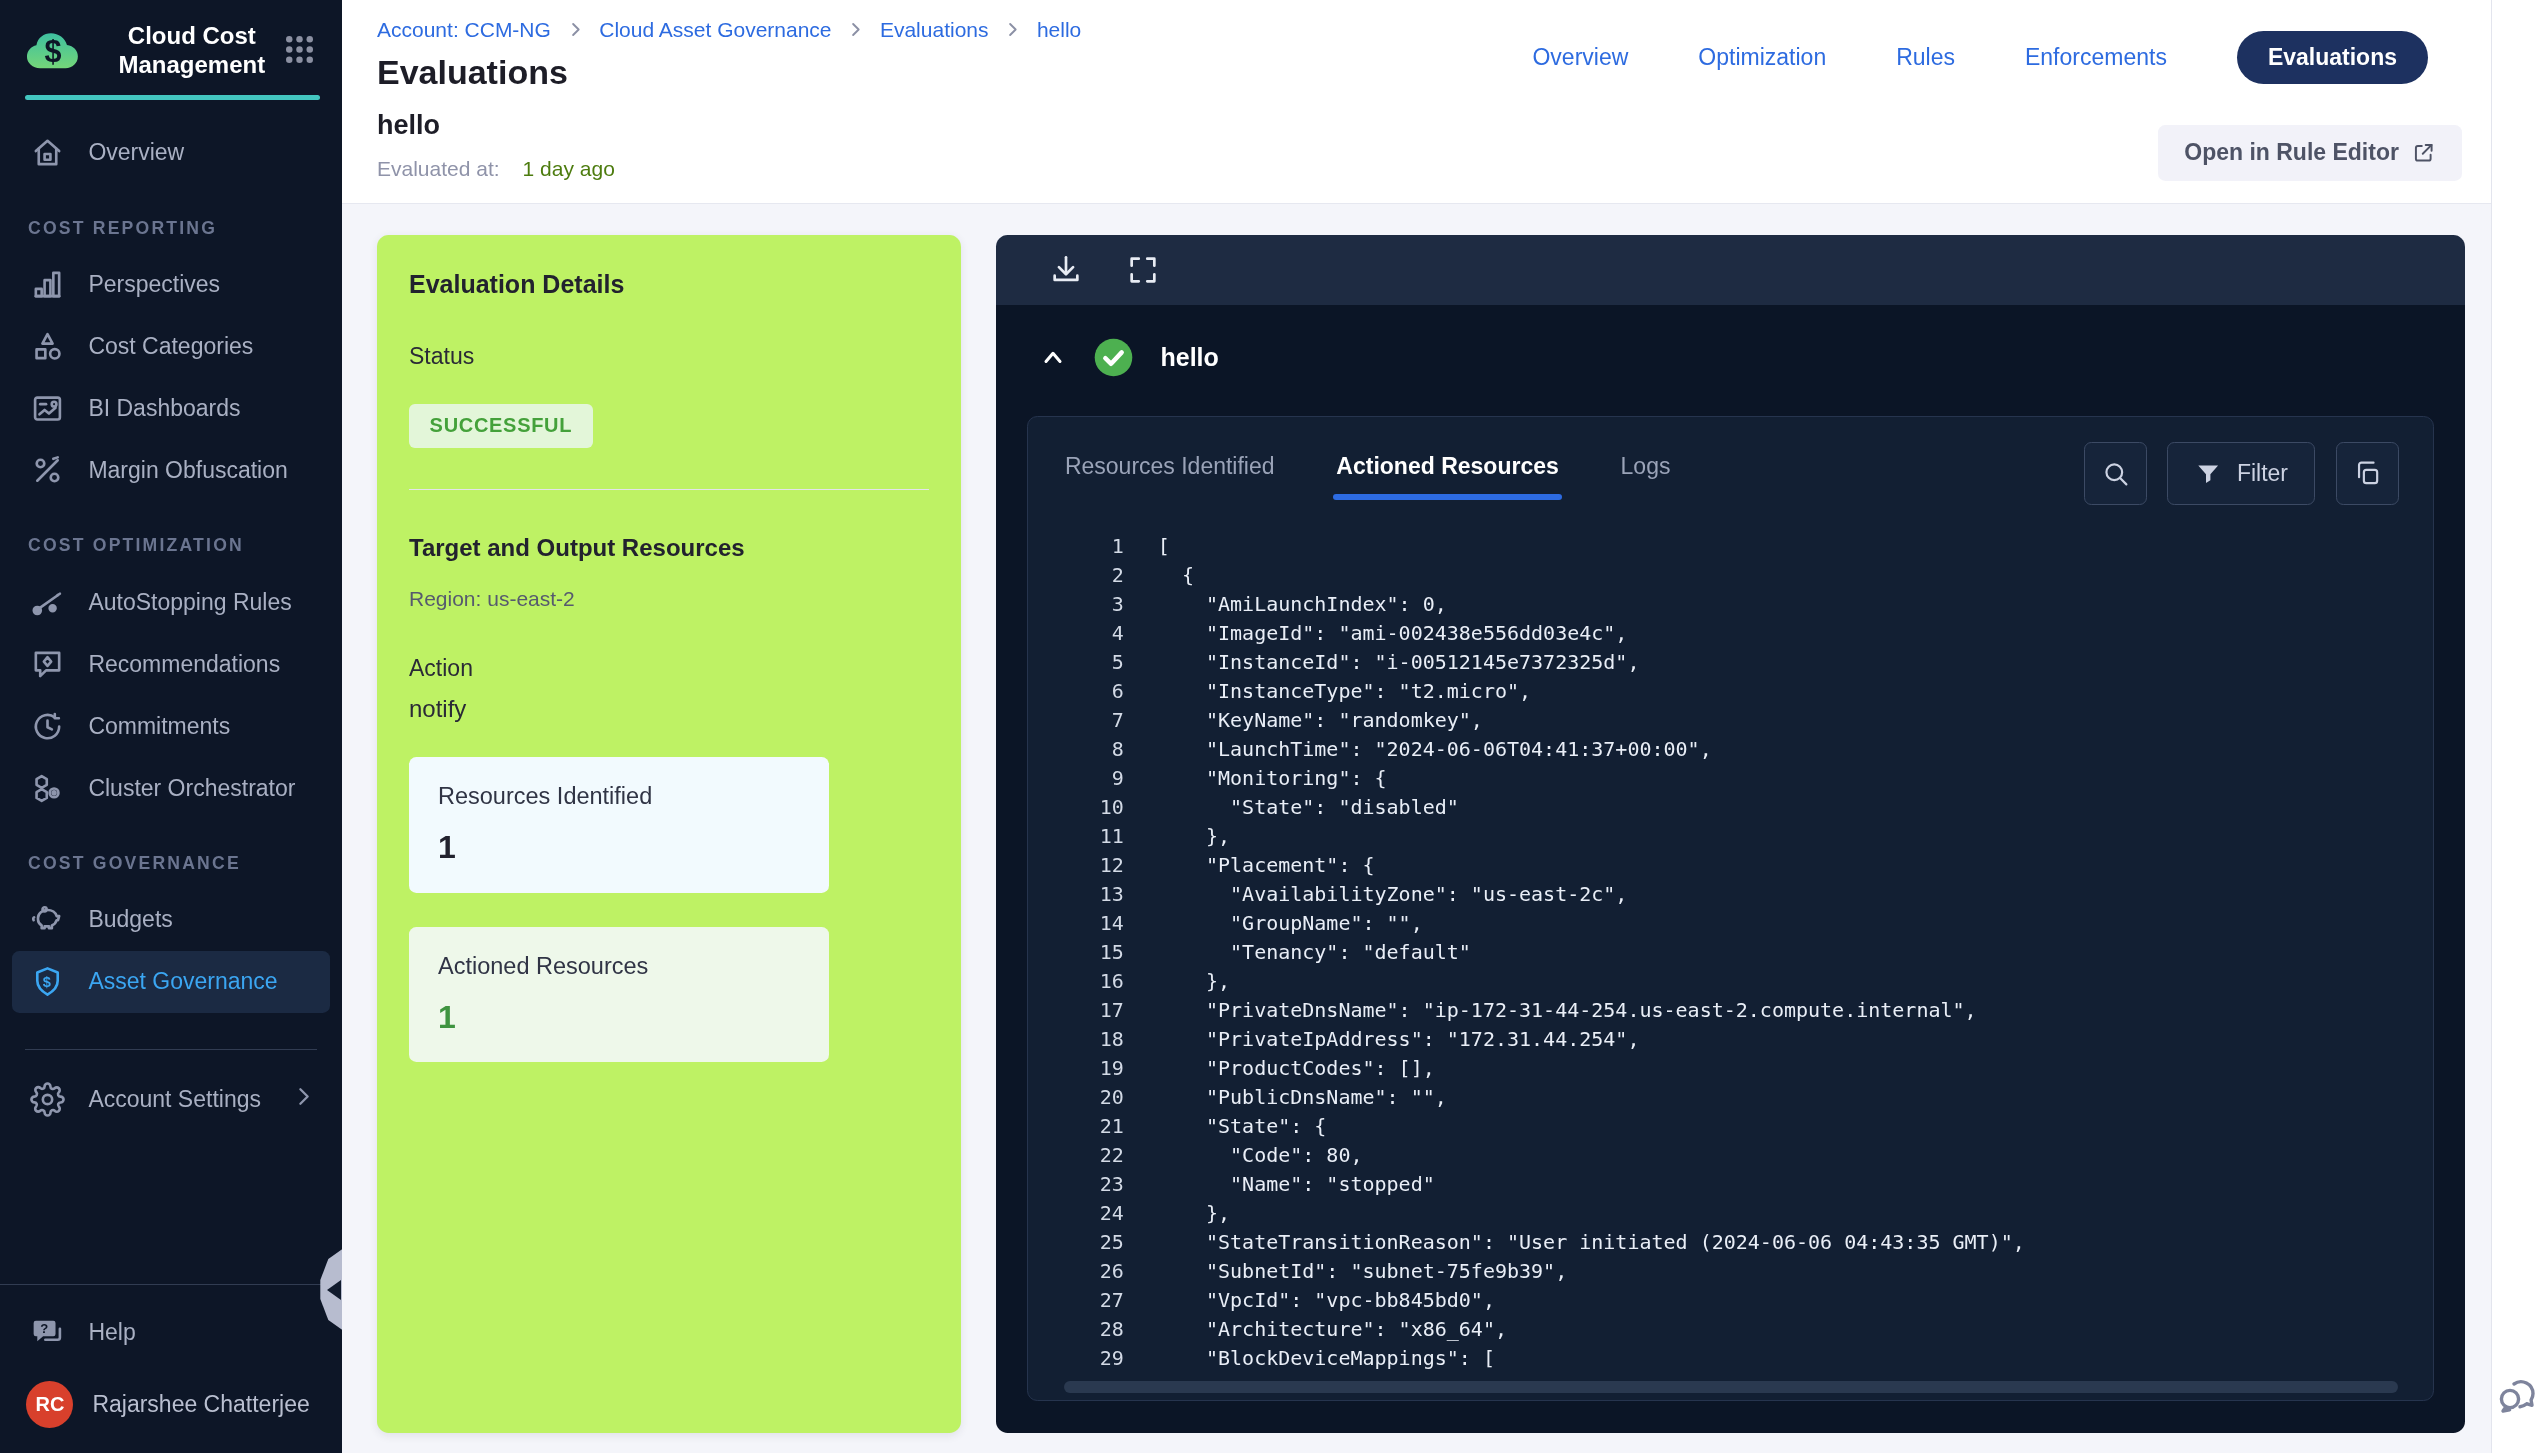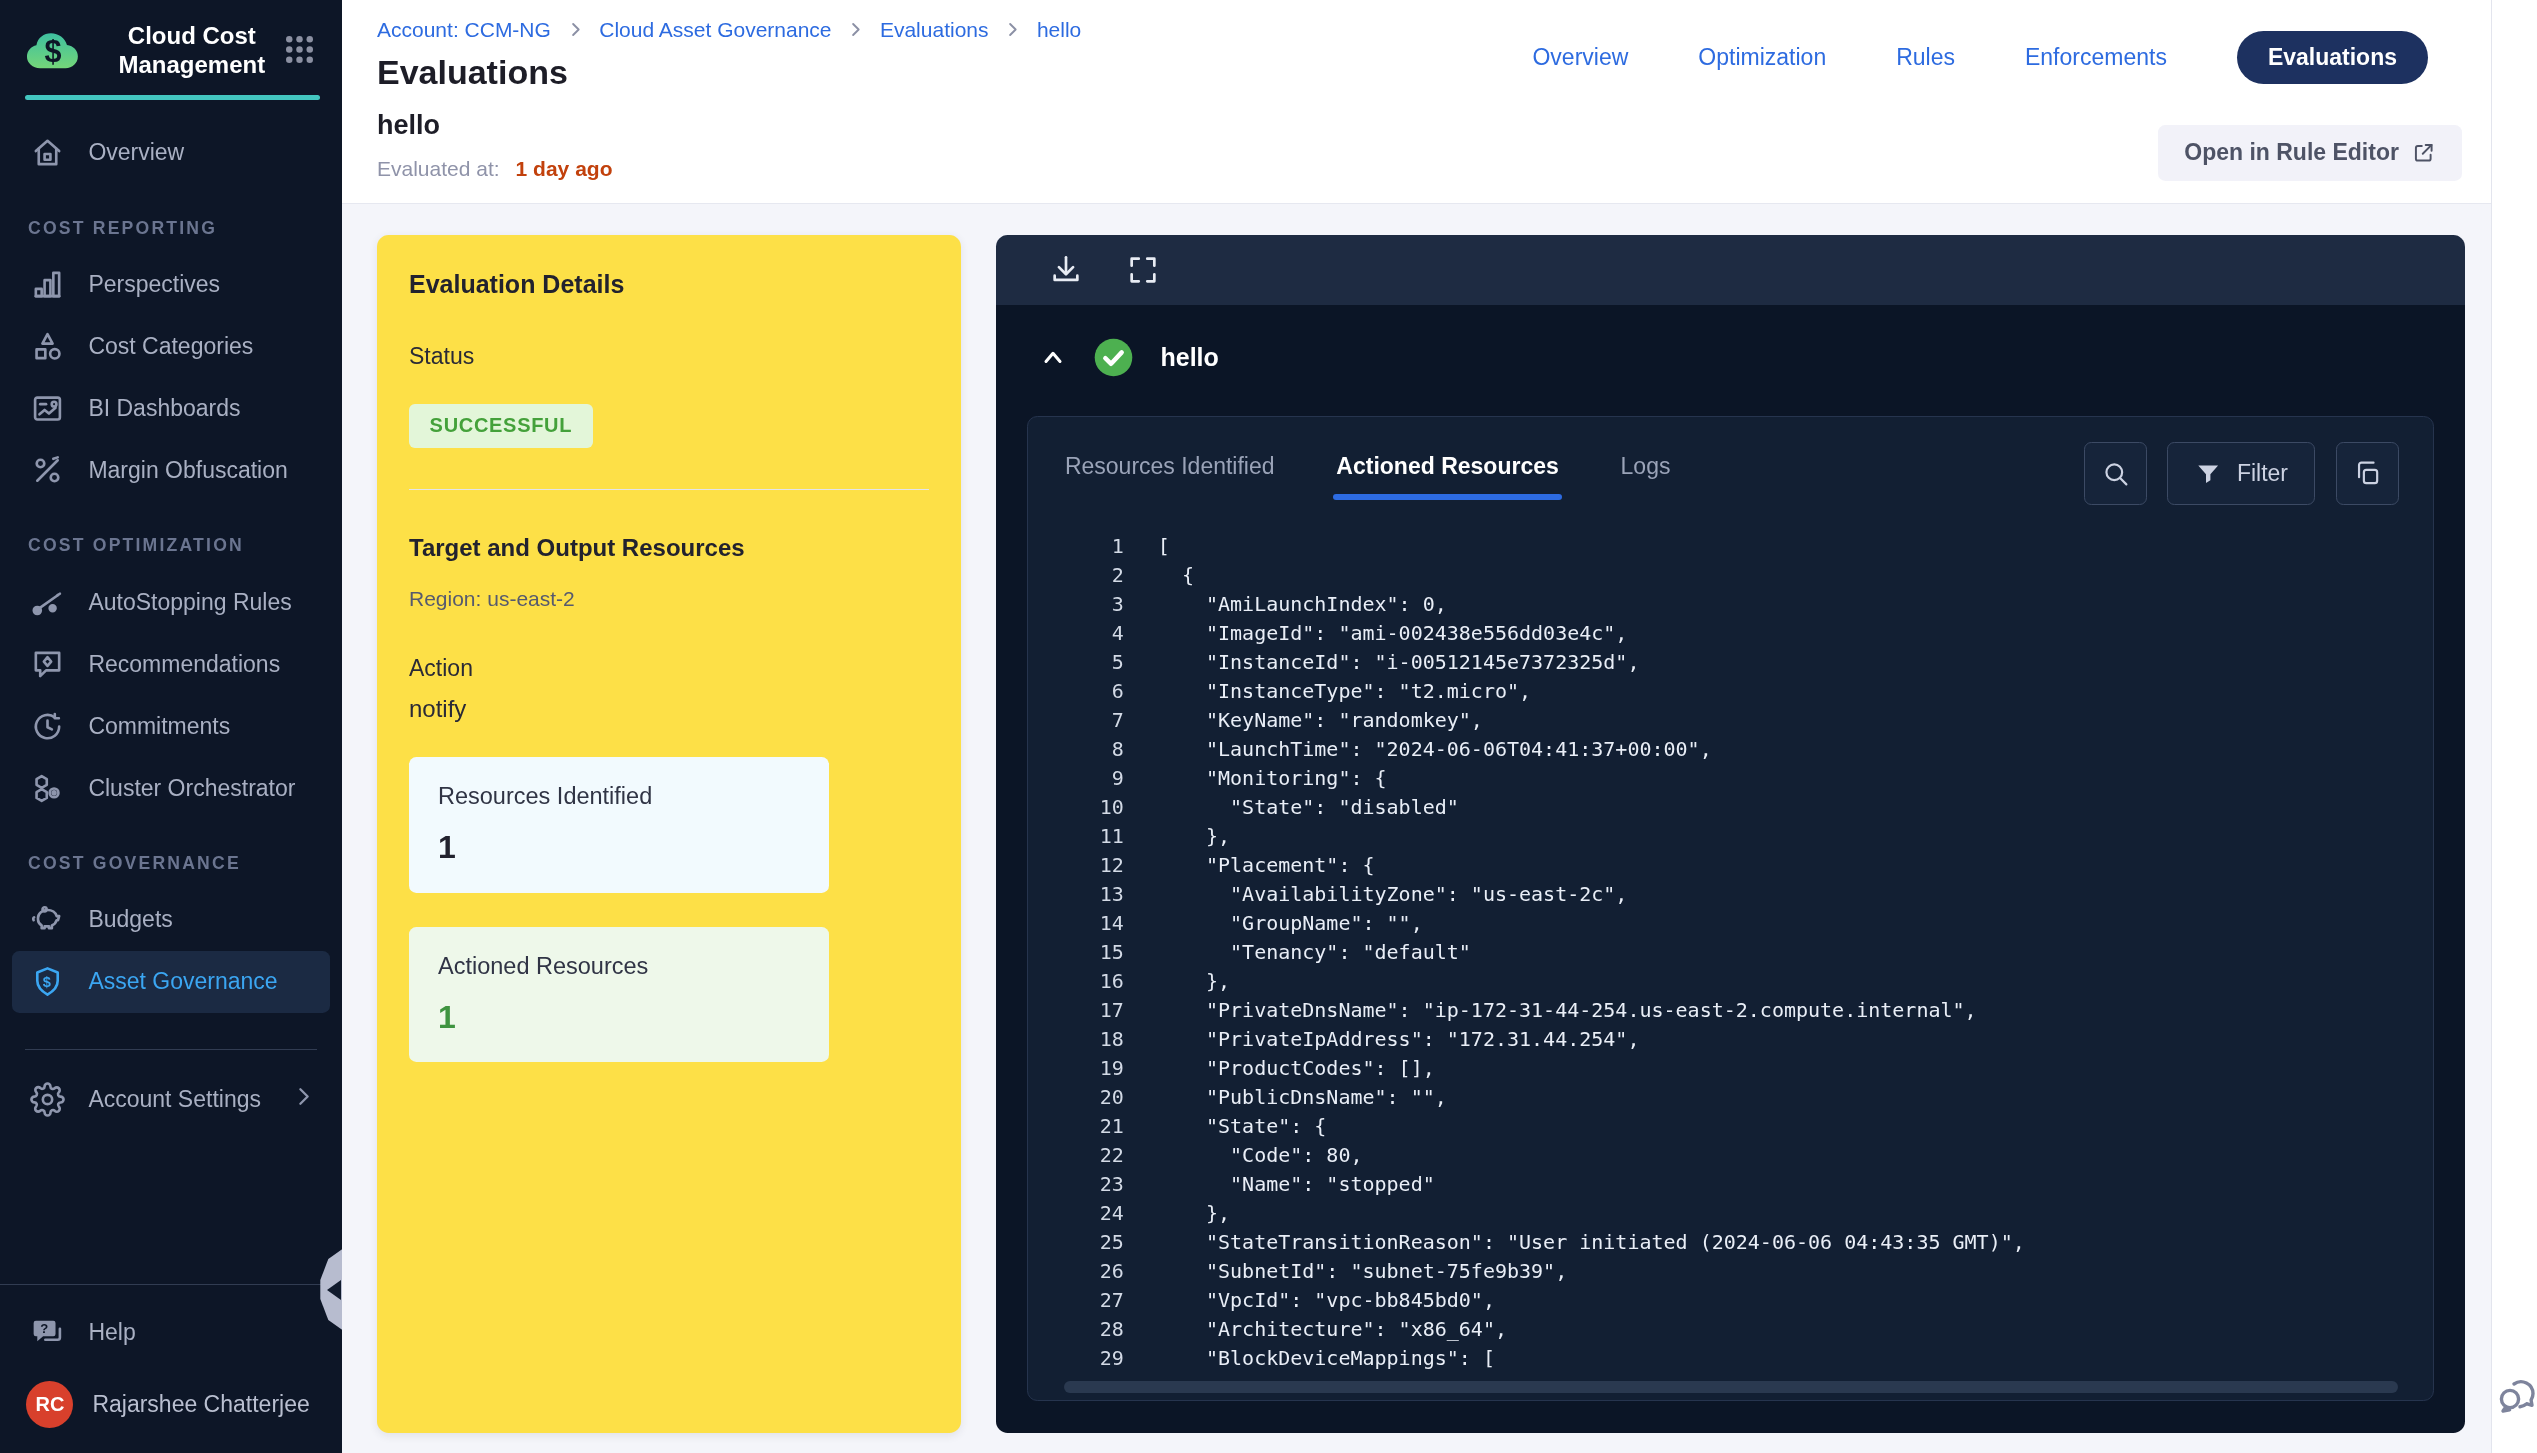--- a/index.html
+++ b/index.html
@@ -44,28 +44,28 @@
   .crumb-sep svg { width:19px; height:19px; }
   .page-title { font-size:34px; font-weight:bold; color:#1d1d27; margin-top:11.7px; }
   .top-nav { position:absolute; top:31px; right:110px; display:flex; align-items:center; gap:70px; }
   .top-link { font-size:23px; color:#2d6be0; cursor:pointer; }
   .nav-pill { background:#1d3160; color:#ffffff; font-size:23px; font-weight:bold; padding:13.2px 31px; border-radius:32px; cursor:pointer; }
 
   .subheader { background:#ffffff; border-bottom:1.5px solid #e6e8f0; padding:0 76px 22px 35px; display:flex; align-items:flex-end; flex-shrink:0; }
   .sub-left h2 { font-size:27px; font-weight:bold; color:#1d1d27; }
   .evaluated { margin-top:16px; font-size:21px; }
   .evaluated .lbl { color:#8f93a9; }
-  .evaluated .val { color:#c2410c; font-weight:bold; margin-left:16px; }
+  .evaluated .val { color:#4d7c0f; font-weight:normal; margin-left:23px; }
   .open-editor-btn { margin-left:auto; display:flex; align-items:center; gap:13.2px; background:#f2f2f9; border:none; border-radius:7.3px; padding:14.7px 26.4px; font-size:23px; font-weight:bold; color:#4e5366; cursor:pointer; font-family:inherit; }
   .open-editor-btn svg { width:23.5px; height:23.5px; }
 
   .content { flex:1; display:flex; gap:35px; padding:31px 73px 20.6px 35px; overflow:hidden; }
 
   
-  .details-card { width:584px; flex-shrink:0; background:#fde047; border-radius:11.7px; box-shadow:0 2.2px 8.8px rgba(40,41,61,.09); padding:35px 32px; }
+  .details-card { width:584px; flex-shrink:0; background:#bef264; border-radius:11.7px; box-shadow:0 2.2px 8.8px rgba(40,41,61,.09); padding:35px 32px; }
   .card-title { font-size:25px; font-weight:bold; color:#22222e; }
   .field-label { font-size:23px; color:#2a2a36; margin-top:44px; }
   .status-badge { display:inline-block; margin-top:34px; background:#e3f6d9; color:#44a13a; font-weight:bold; font-size:20px; letter-spacing:0.7px; padding:10.3px 20.6px; border-radius:5.9px; }
   .card-divider { border:none; border-top:1.5px solid #e3e4ea; margin-top:41px; }
   .section-title { font-size:24px; font-weight:bold; color:#22222e; margin-top:44px; }
   .aws-row { display:flex; align-items:center; margin-top:31px; font-size:24px; color:#22222e; gap:16px; }
   .aws-logo { width:57px; height:37px; flex-shrink:0; }
   .region-line { font-size:21px; color:#565a6e; margin-top:25px; }
   .action-value { font-size:24px; color:#2a2a36; margin-top:13.2px; }
   .stat-box { margin-top:34px; width:420px; background:#f2fafe; border-radius:7.3px; padding:26.4px 29px; }

